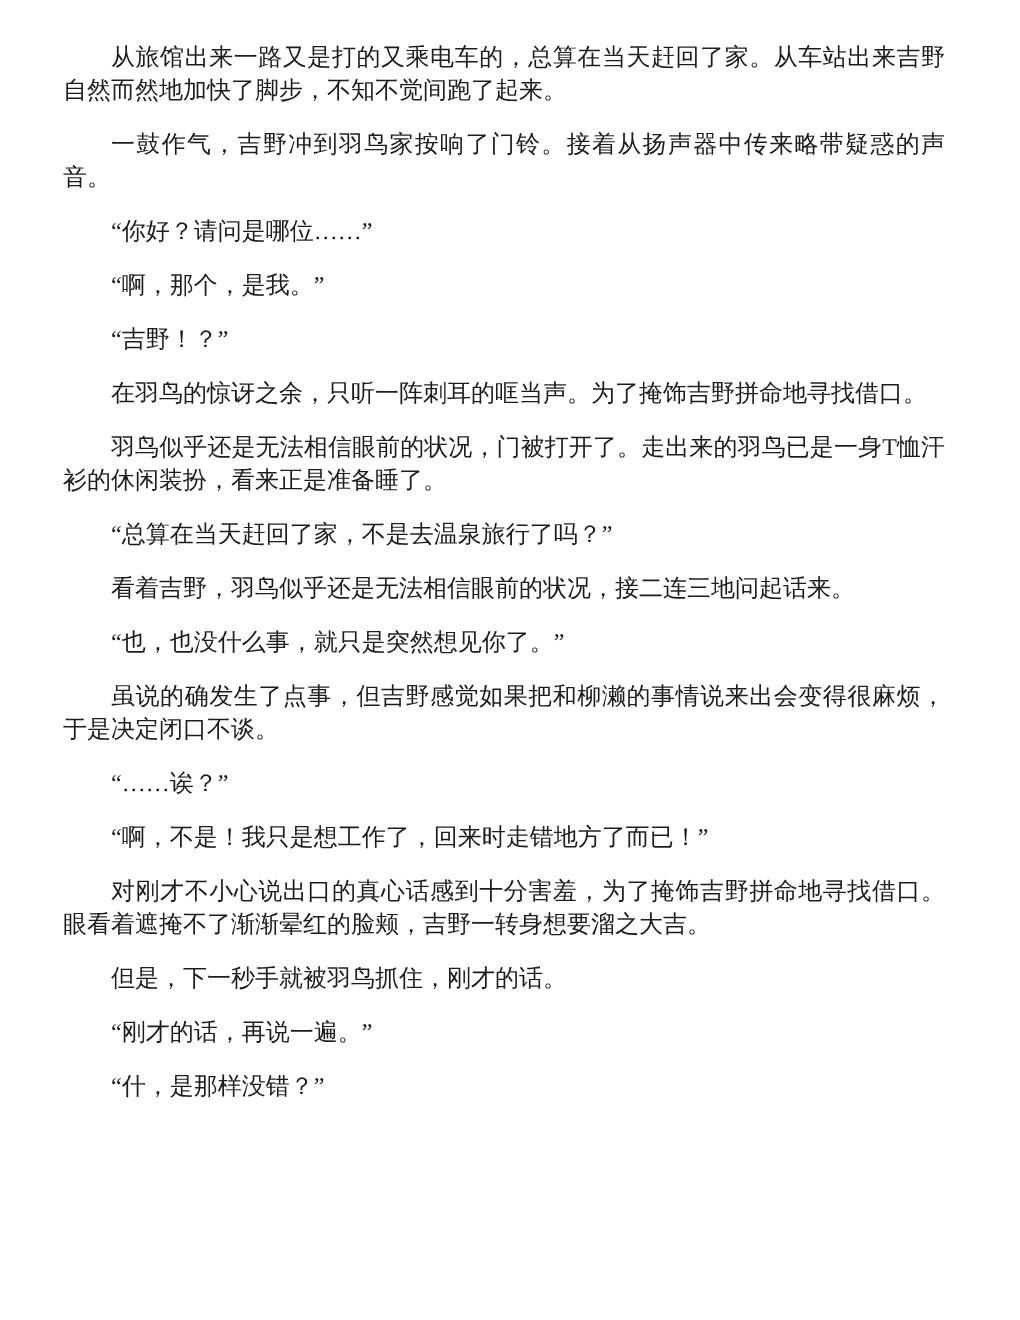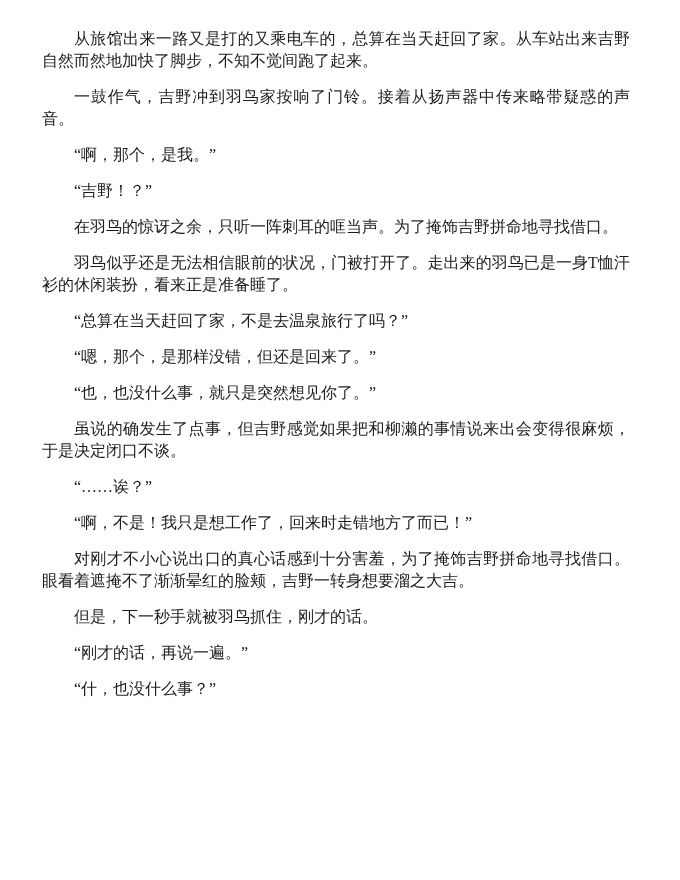--- a/index.html
+++ b/index.html
@@ -32,28 +32,29 @@
     font-weight: 400;
   }
 </style>
 </head>
 <body>
 
 <div class="page">
   <div class="text-body">
     <p>从旅馆出来一路又是打的又乘电车的，总算在当天赶回了家。从车站出来吉野自然而然地加快了脚步，不知不觉间跑了起来。</p>
     <p>一鼓作气，吉野冲到羽鸟家按响了门铃。接着从扬声器中传来略带疑惑的声音。</p>
+    <p>“你好？请问是哪位……”</p>
     <p>“啊，那个，是我。”</p>
     <p>“吉野！？”</p>
     <p>在羽鸟的惊讶之余，只听一阵刺耳的哐当声。为了掩饰吉野拼命地寻找借口。</p>
     <p>羽鸟似乎还是无法相信眼前的状况，门被打开了。走出来的羽鸟已是一身T恤汗衫的休闲装扮，看来正是准备睡了。</p>
     <p>“总算在当天赶回了家，不是去温泉旅行了吗？”</p>
-    <p>“嗯，那个，是那样没错，但还是回来了。”</p>
+    <p>看着吉野，羽鸟似乎还是无法相信眼前的状况，接二连三地问起话来。</p>
     <p>“也，也没什么事，就只是突然想见你了。”</p>
     <p>虽说的确发生了点事，但吉野感觉如果把和柳濑的事情说来出会变得很麻烦，于是决定闭口不谈。</p>
     <p>“……诶？”</p>
     <p>“啊，不是！我只是想工作了，回来时走错地方了而已！”</p>
     <p>对刚才不小心说出口的真心话感到十分害羞，为了掩饰吉野拼命地寻找借口。眼看着遮掩不了渐渐晕红的脸颊，吉野一转身想要溜之大吉。</p>
     <p>但是，下一秒手就被羽鸟抓住，刚才的话。</p>
     <p>“刚才的话，再说一遍。”</p>
-    <p>“什，也没什么事？”</p>
+    <p>“什，是那样没错？”</p>
   </div>
 </div>
 
 </body></html>

